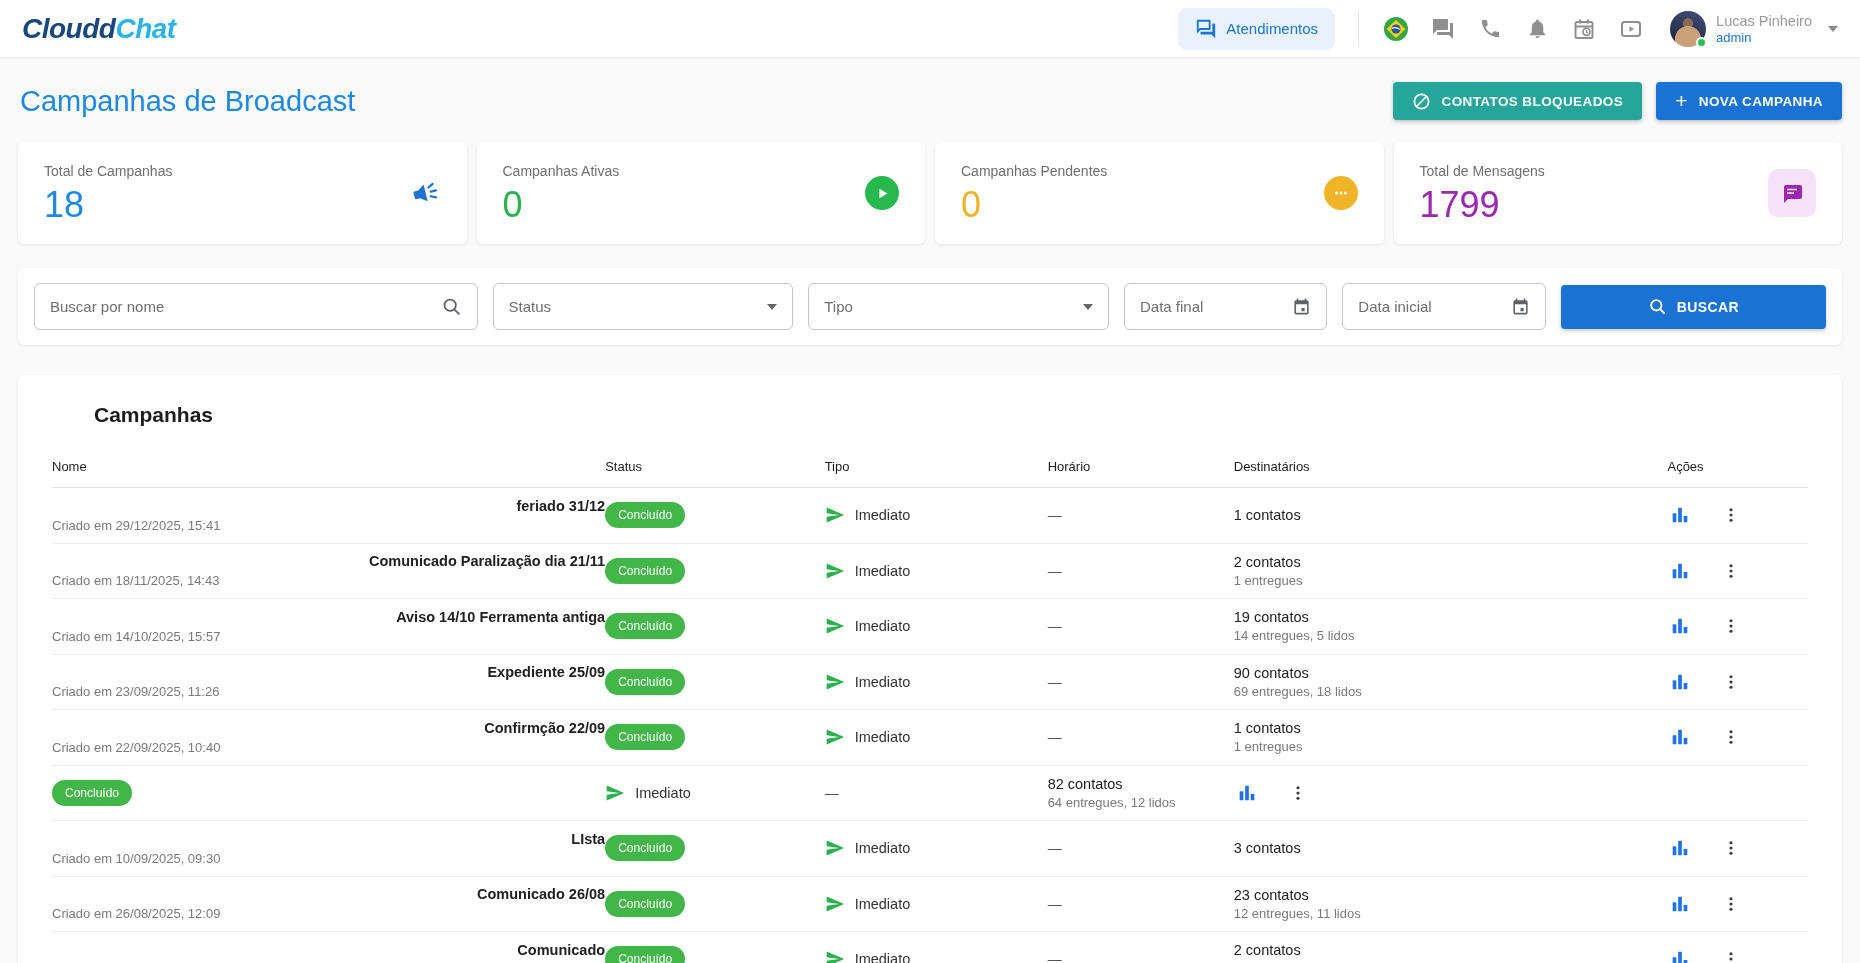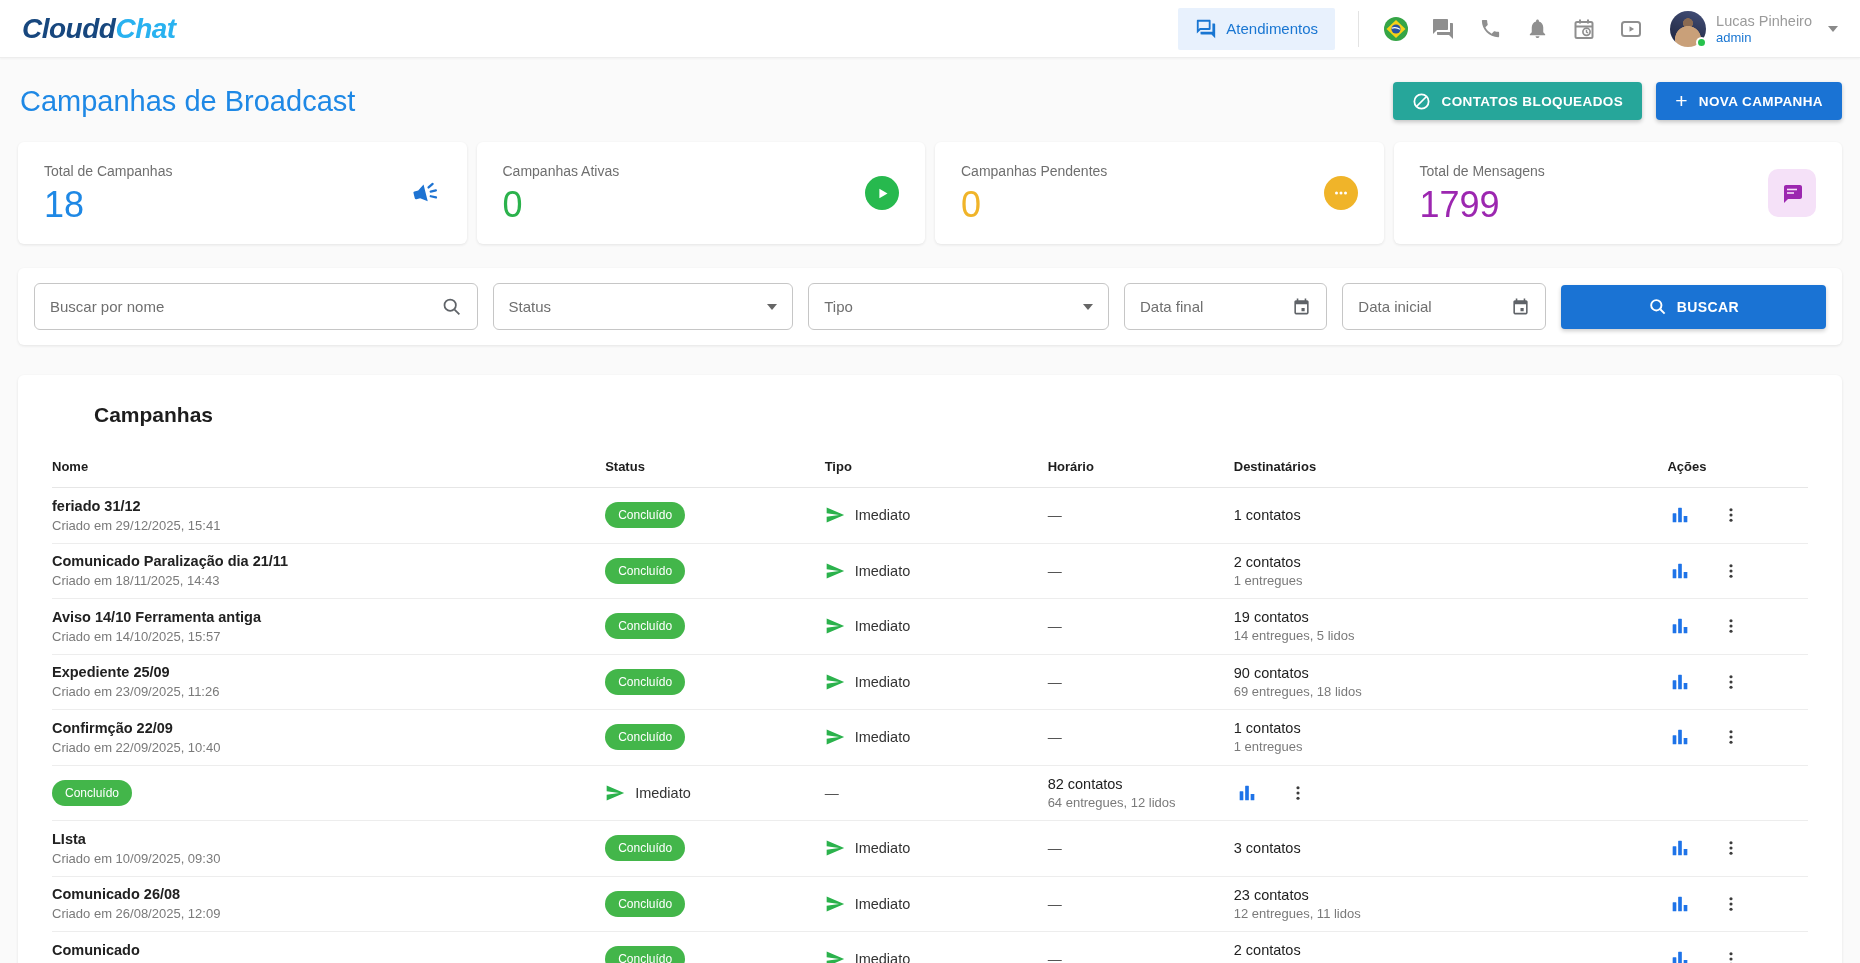--- a/index.html
+++ b/index.html
@@ -7,21 +7,21 @@
               font-family:"Liberation Sans", sans-serif; }
 
   
   .topbar { height:58px; background:#fff; display:flex; align-items:center;
             padding:0 22px; border-bottom:1px solid #ededed;
             box-shadow:0 1px 2px rgba(0,0,0,.04); }
   .logo { font-size:28px; font-weight:800; font-style:italic; letter-spacing:-.5px;text-align:right; }
   .logo .p1 { color:#17477e; }
   .logo .p2 { color:#29b2f0; }
   .topbar-right { margin-left:auto; display:flex; align-items:center; gap:19px; }
-  .atend-btn { background:#e8f1fd; border:none; border-radius:2px; padding:10px 17px;
+  .atend-btn { background:#e8f1fd; border:none; border-radius:9px; padding:10px 17px;
                display:flex; align-items:center; gap:9px; color:#1976d2; font-size:15px;
                font-weight:500; cursor:pointer; font-family:inherit; }
   .vdiv { width:1px; height:36px; background:#e3e3e3; margin:0 4px; }
   .icon-btn { background:none; border:none; width:28px; height:28px; display:flex;
               align-items:center; justify-content:center; cursor:pointer; }
   .user-chip { display:flex; align-items:center; gap:10px; margin-left:6px; cursor:pointer; }
   .avatar { width:36px; height:36px; border-radius:50%; position:relative;
             background:
               radial-gradient(circle at 50% 78%, #c9a079 0 38%, transparent 40%),
               radial-gradient(circle at 50% 34%, #8a6a52 0 16%, transparent 18%),
@@ -80,23 +80,23 @@
   .sel-caret { width:0; height:0; border-left:5px solid transparent;
                border-right:5px solid transparent; border-top:6px solid #666; }
 
   
   .table-card { background:#fff; border-radius:6px; box-shadow:0 1px 3px rgba(0,0,0,.09);
                 margin-top:30px; padding:28px 34px 0; }
   .section-title { font-size:21px; font-weight:700; color:#1d1d1d;margin-left:42px; }
   .tgrid { display:grid; grid-template-columns:31.5% 12.5% 12.7% 10.6% 24.7% 8%;
            align-items:center; }
   .thead { margin-top:32px; padding-bottom:13px; border-bottom:1px solid #e6e6e6;
-           font-size:13px; font-weight:700; color:#1d1d1d; }
+           font-size:13px; font-weight:400; color:#1d1d1d; }
   .trow { min-height:55.5px; padding:9px 0; border-bottom:1px solid #ededed; }
-  .c-name .nm { font-size:14.5px; font-weight:700; color:#212121; }
+  .c-name .nm { font-size:14.5px; font-weight:700; color:#212121;text-align:right; }
   .c-name .cr { font-size:13px; color:#7a7a7a; margin-top:4px; }
   .pill { display:inline-block; background:#43b64a; color:#fff; font-size:12px;
           font-weight:500; padding:6px 13px; border-radius:13px; }
   .c-tipo { display:flex; align-items:center; gap:10px; font-size:14.5px; color:#333; }
   .c-hor { font-size:14px; color:#555; }
   .c-dest .ct { font-size:14.5px; color:#212121; }
   .c-dest .dl { font-size:13px; color:#7a7a7a; margin-top:3px; }
   .c-acoes { display:flex; align-items:center; gap:27px; }
   .ic-btn { background:none; border:none; cursor:pointer; display:flex;
             align-items:center; justify-content:center; padding:2px; }

